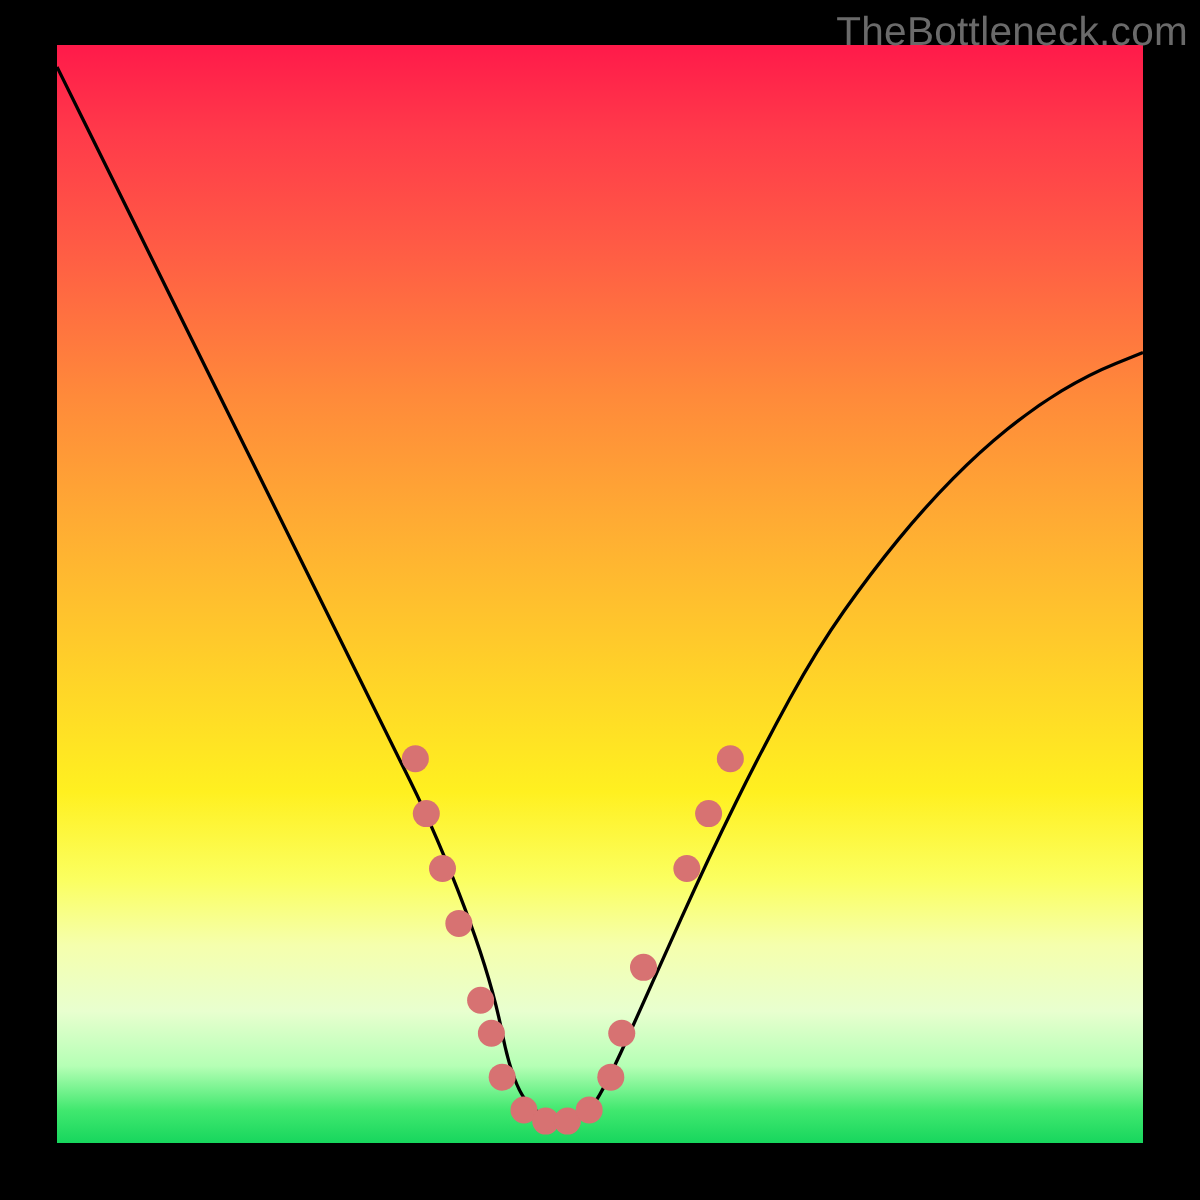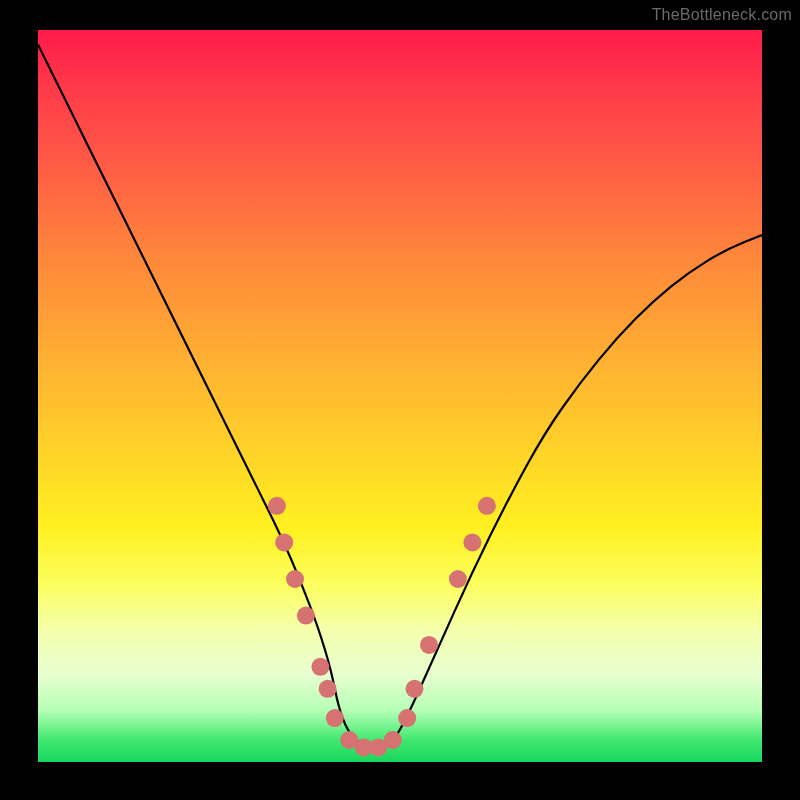--- a/index.html
+++ b/index.html
@@ -38,21 +38,21 @@
       #b5ffb5 93%,
       #41e86f 97%,
       #17d65d 100%
     );
   }
   .watermark {
     position: absolute;
     top: 6px;
     right: 8px;
     color: #6a6a6a;
-    font-size: 16px;
+    font-size: 27px;
     font-weight: 500;
     letter-spacing: 0.2px;
     z-index: 5;
   }
   svg.curve {
     position: absolute;
     left: 0;
     top: 0;
     width: 100%;
     height: 100%;

